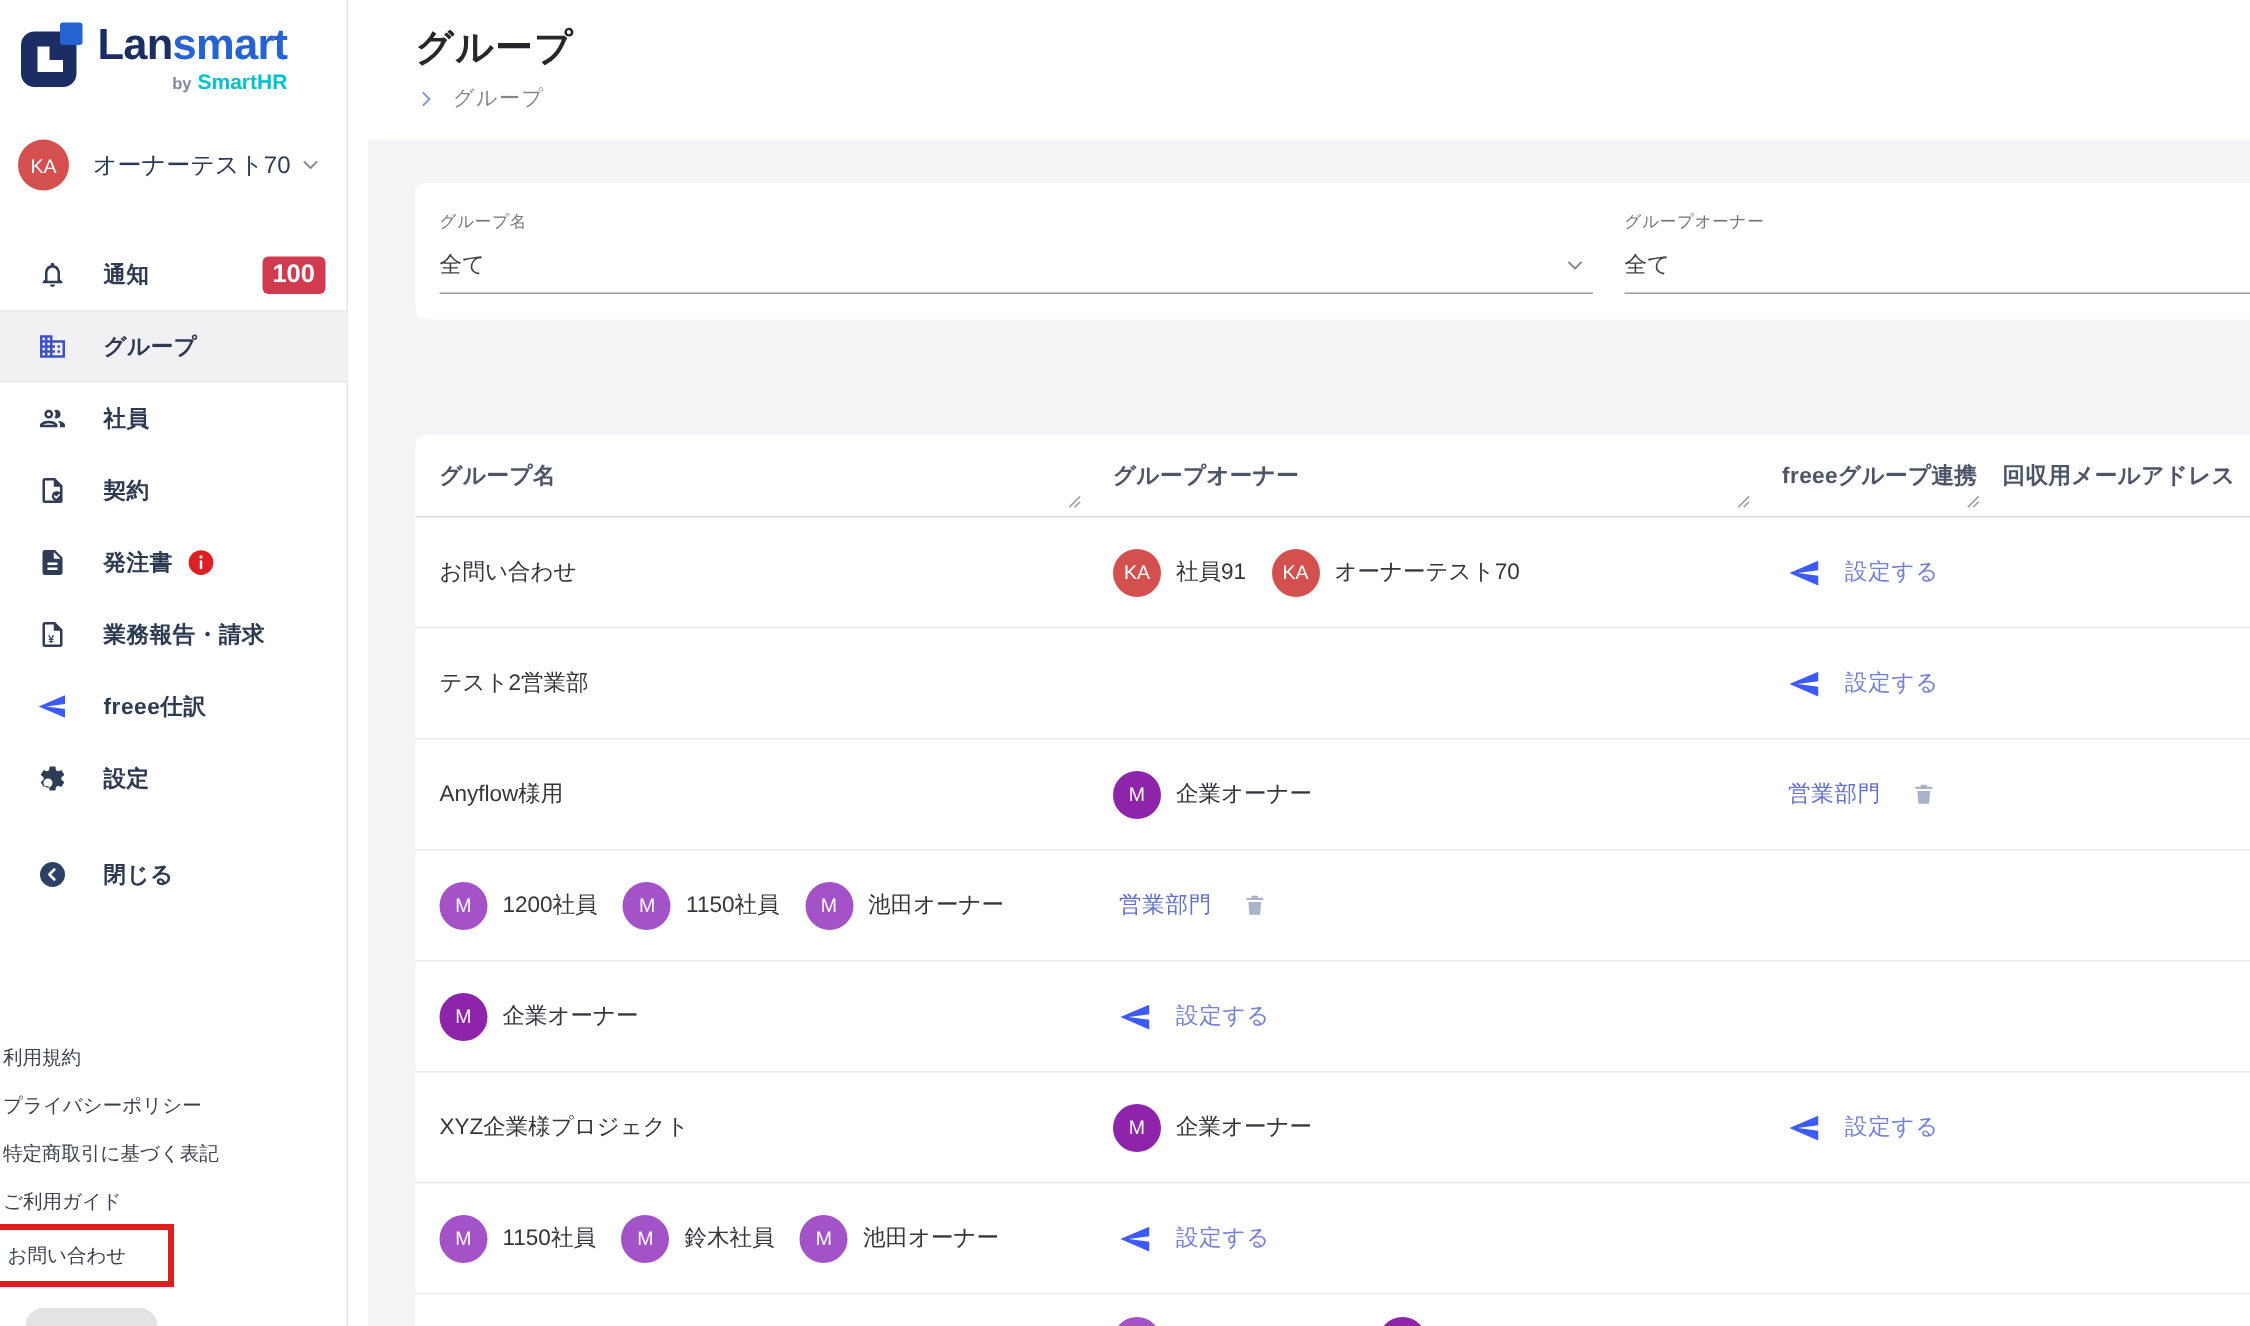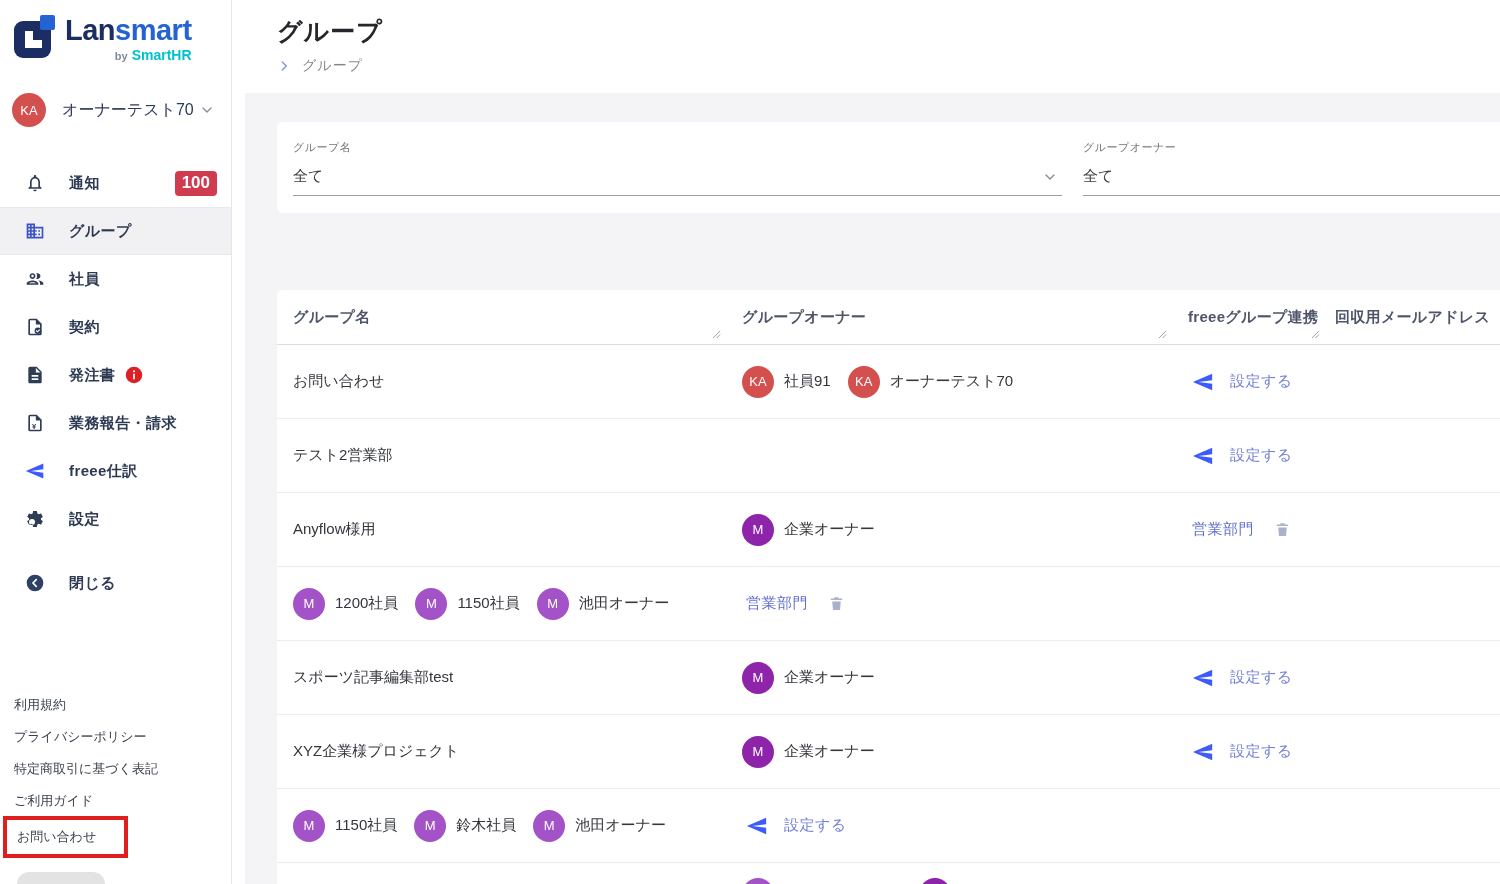--- a/index.html
+++ b/index.html
@@ -26,21 +26,21 @@
   .nav-item:nth-child(9){margin-top:16px}
   .nav-icon{width:20px;height:20px;color:#2e3c55;display:flex;align-items:center;justify-content:center;flex:0 0 auto}
   .nav-icon svg{width:20px;height:20px}
   .nav-label{margin-left:24px;font-size:15px;font-weight:700;color:#2d3a52;letter-spacing:.4px}
   .badge{margin-left:auto;background:#d13b50;color:#fff;font-size:17px;font-weight:700;border-radius:4px;padding:3px 7px;line-height:1.1}
   .info-dot{margin-left:10px;display:flex}
   .info-dot svg{width:18px;height:18px}
   .nav-item.active{background:#f1f1f4;border-top:1px solid #e9e9ec;border-bottom:1px solid #e9e9ec}
   .nav-item.active .nav-icon{color:#3c51c5}
   .nav-icon.swallow{color:#3d5afe}
-  .footer-links{position:absolute;left:0;top:698px;padding-left:14px;width:100%}
+  .footer-links{position:absolute;left:0;top:698px;padding-left:2px;width:100%}
   .flink{font-size:13px;color:#3b424d;margin-bottom:18px;cursor:pointer;line-height:14px}
   .flink.highlight{display:inline-block;border:4px solid #df1e1e;margin:-10px 0 12px -11px;padding:10px 28px 10px 10px}
   .chat-sliver{position:absolute;left:17px;bottom:-12px;width:88px;height:24px;border-radius:13px;background:#cccccc;opacity:.55}
 
   
   main{position:absolute;left:245px;top:0;right:0;bottom:0}
   .page-header{height:93px;background:#fff;padding:15px 0 0 32px}
   h1{font-size:25px;font-weight:700;color:#26262b;letter-spacing:1px}
   .breadcrumb{display:flex;align-items:center;margin-top:9px;gap:11px}
   .bc-chev{color:#7e9ad6;display:flex}
@@ -352,21 +352,20 @@
      <span class="linked-link">営業部門</span>
                 <span class="trash">
                   <svg viewBox="0 0 24 24" fill="currentColor">
                     <path d="M9 3h6v2h5v2H4V5h5V3zm-3 6h12l-1 12H7L6 9z"></path>
                   </svg>
                 </span>
    </div>
    <div class="td"></div>
  </div>
  <div class="trow">
-   <div class="td name">スポーツ記事編集部test</div>
    <div class="td owners">
      <span class="owner">
         <span class="av" style="background:#8e24aa">M</span>
         <span class="oname">企業オーナー</span>
      </span>
    </div>
    <div class="td action">
      <span class="setup-ic">
                   <svg viewBox="0 0 24 24" fill="currentColor">
                     <path d="M21.99 21L1 12 21.99 3 22 10 7 12l15 2z"></path>

